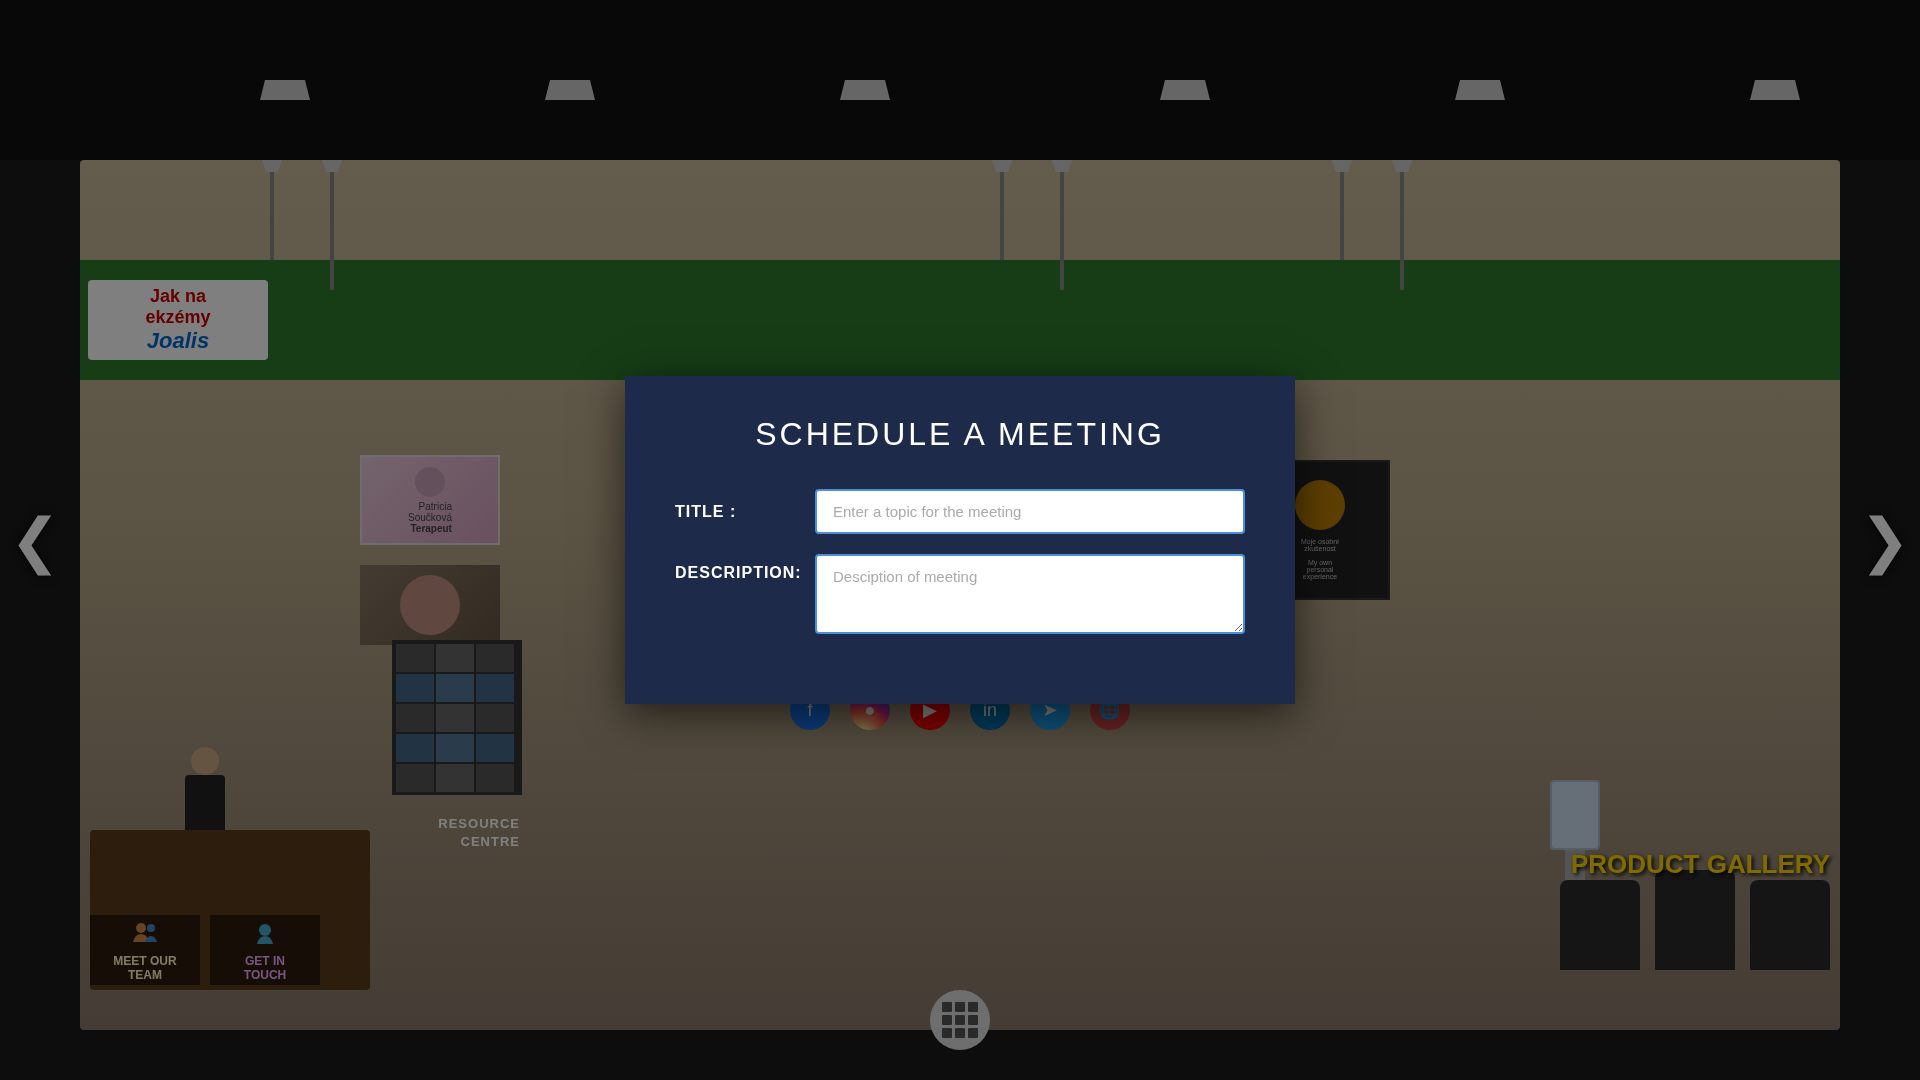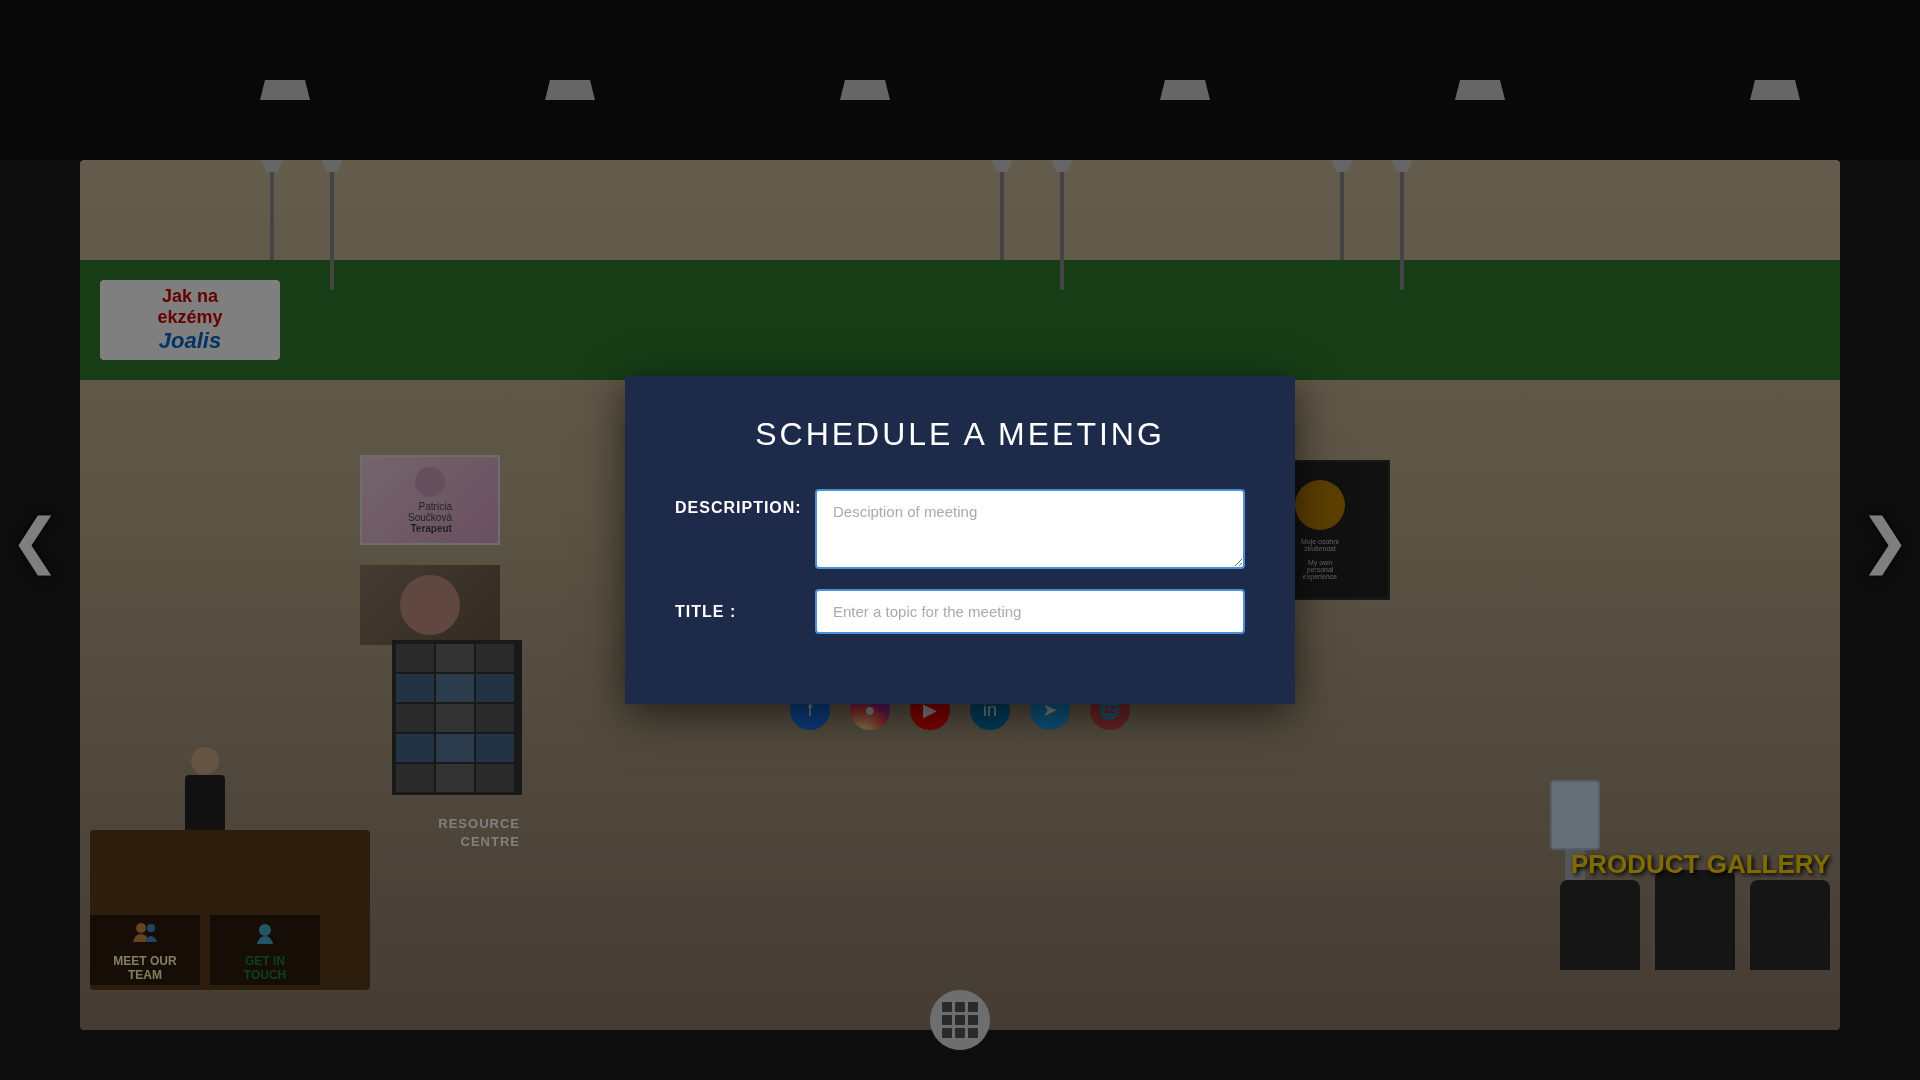--- a/index.html
+++ b/index.html
@@ -55,21 +55,21 @@
       top: 260px;
       left: 80px;
       right: 80px;
       height: 120px;
       background: #2d7a2d;
     }
 
     .joalis-banner {
       position: absolute;
       top: 280px;
-      left: 100px;
+      left: 88px;
       width: 180px;
       height: 80px;
       background: white;
       border-radius: 4px;
       display: flex;
       flex-direction: column;
       align-items: center;
       justify-content: center;
       padding: 6px;
     }
@@ -510,21 +510,21 @@
   <span style="color:#fef9c3;font-size:12px;font-weight:bold;line-height:1.2;">MEET OUR<br>TEAM</span>
 </div>
 
 <div class="desk-btn desk-btn-touch">
   <div style="width:32px;height:32px;margin-bottom:4px;display:flex;align-items:center;justify-content:center;">
     <svg width="32" height="32" viewBox="0 0 32 32">
       <circle cx="16" cy="12" r="6" fill="#44aacc"></circle>
       <path d="M8,26 Q10,18 16,18 Q22,18 24,26" fill="#44aacc"></path>
     </svg>
   </div>
-  <span style="color:#15803d;font-size:12px;font-weight:bold;line-height:1.2;">GET IN<br>TOUCH</span>
+  <span style="color:#f0abfc;font-size:12px;font-weight:bold;line-height:1.2;">GET IN<br>TOUCH</span>
 </div>
 
 <div style="position:absolute;bottom:110px;right:90px;display:flex;gap:15px;align-items:flex-end;">
   <div style="width:80px;height:90px;background:#2a2a2a;border-radius:8px 8px 0 0;"></div>
   <div style="width:80px;height:100px;background:#2a2a2a;border-radius:8px 8px 0 0;"></div>
   <div style="width:80px;height:90px;background:#2a2a2a;border-radius:8px 8px 0 0;"></div>
 </div>
 
 <div style="position:absolute;bottom:200px;right:320px;">
   <div style="width:50px;height:70px;background:#ccddee;border:2px solid #aabbcc;border-radius:4px;"></div>
@@ -548,25 +548,25 @@
       <div class="grid-dot"></div>
       <div class="grid-dot"></div>
   </div>
 </div>
 
 <div class="modal-overlay">
   <div class="modal">
 
     <h2 class="modal-title">SCHEDULE A MEETING</h2>
 
+    <div class="form-row">
+      <label class="form-label">TITLE :</label>
+      <input type="text" class="form-input" placeholder="Enter a topic for the meeting" style="">
+    </div>
+
     <div class="form-row" style="align-items:flex-start;">
       <label class="form-label" style="padding-top:10px;">DESCRIPTION:</label>
       <textarea class="form-textarea" placeholder="Desciption of meeting" style=""></textarea>
     </div>
 
-    <div class="form-row">
-      <label class="form-label">TITLE :</label>
-      <input type="text" class="form-input" placeholder="Enter a topic for the meeting" style="">
-    </div>
-
 
   </div>
 </div>
 
 </body></html>

